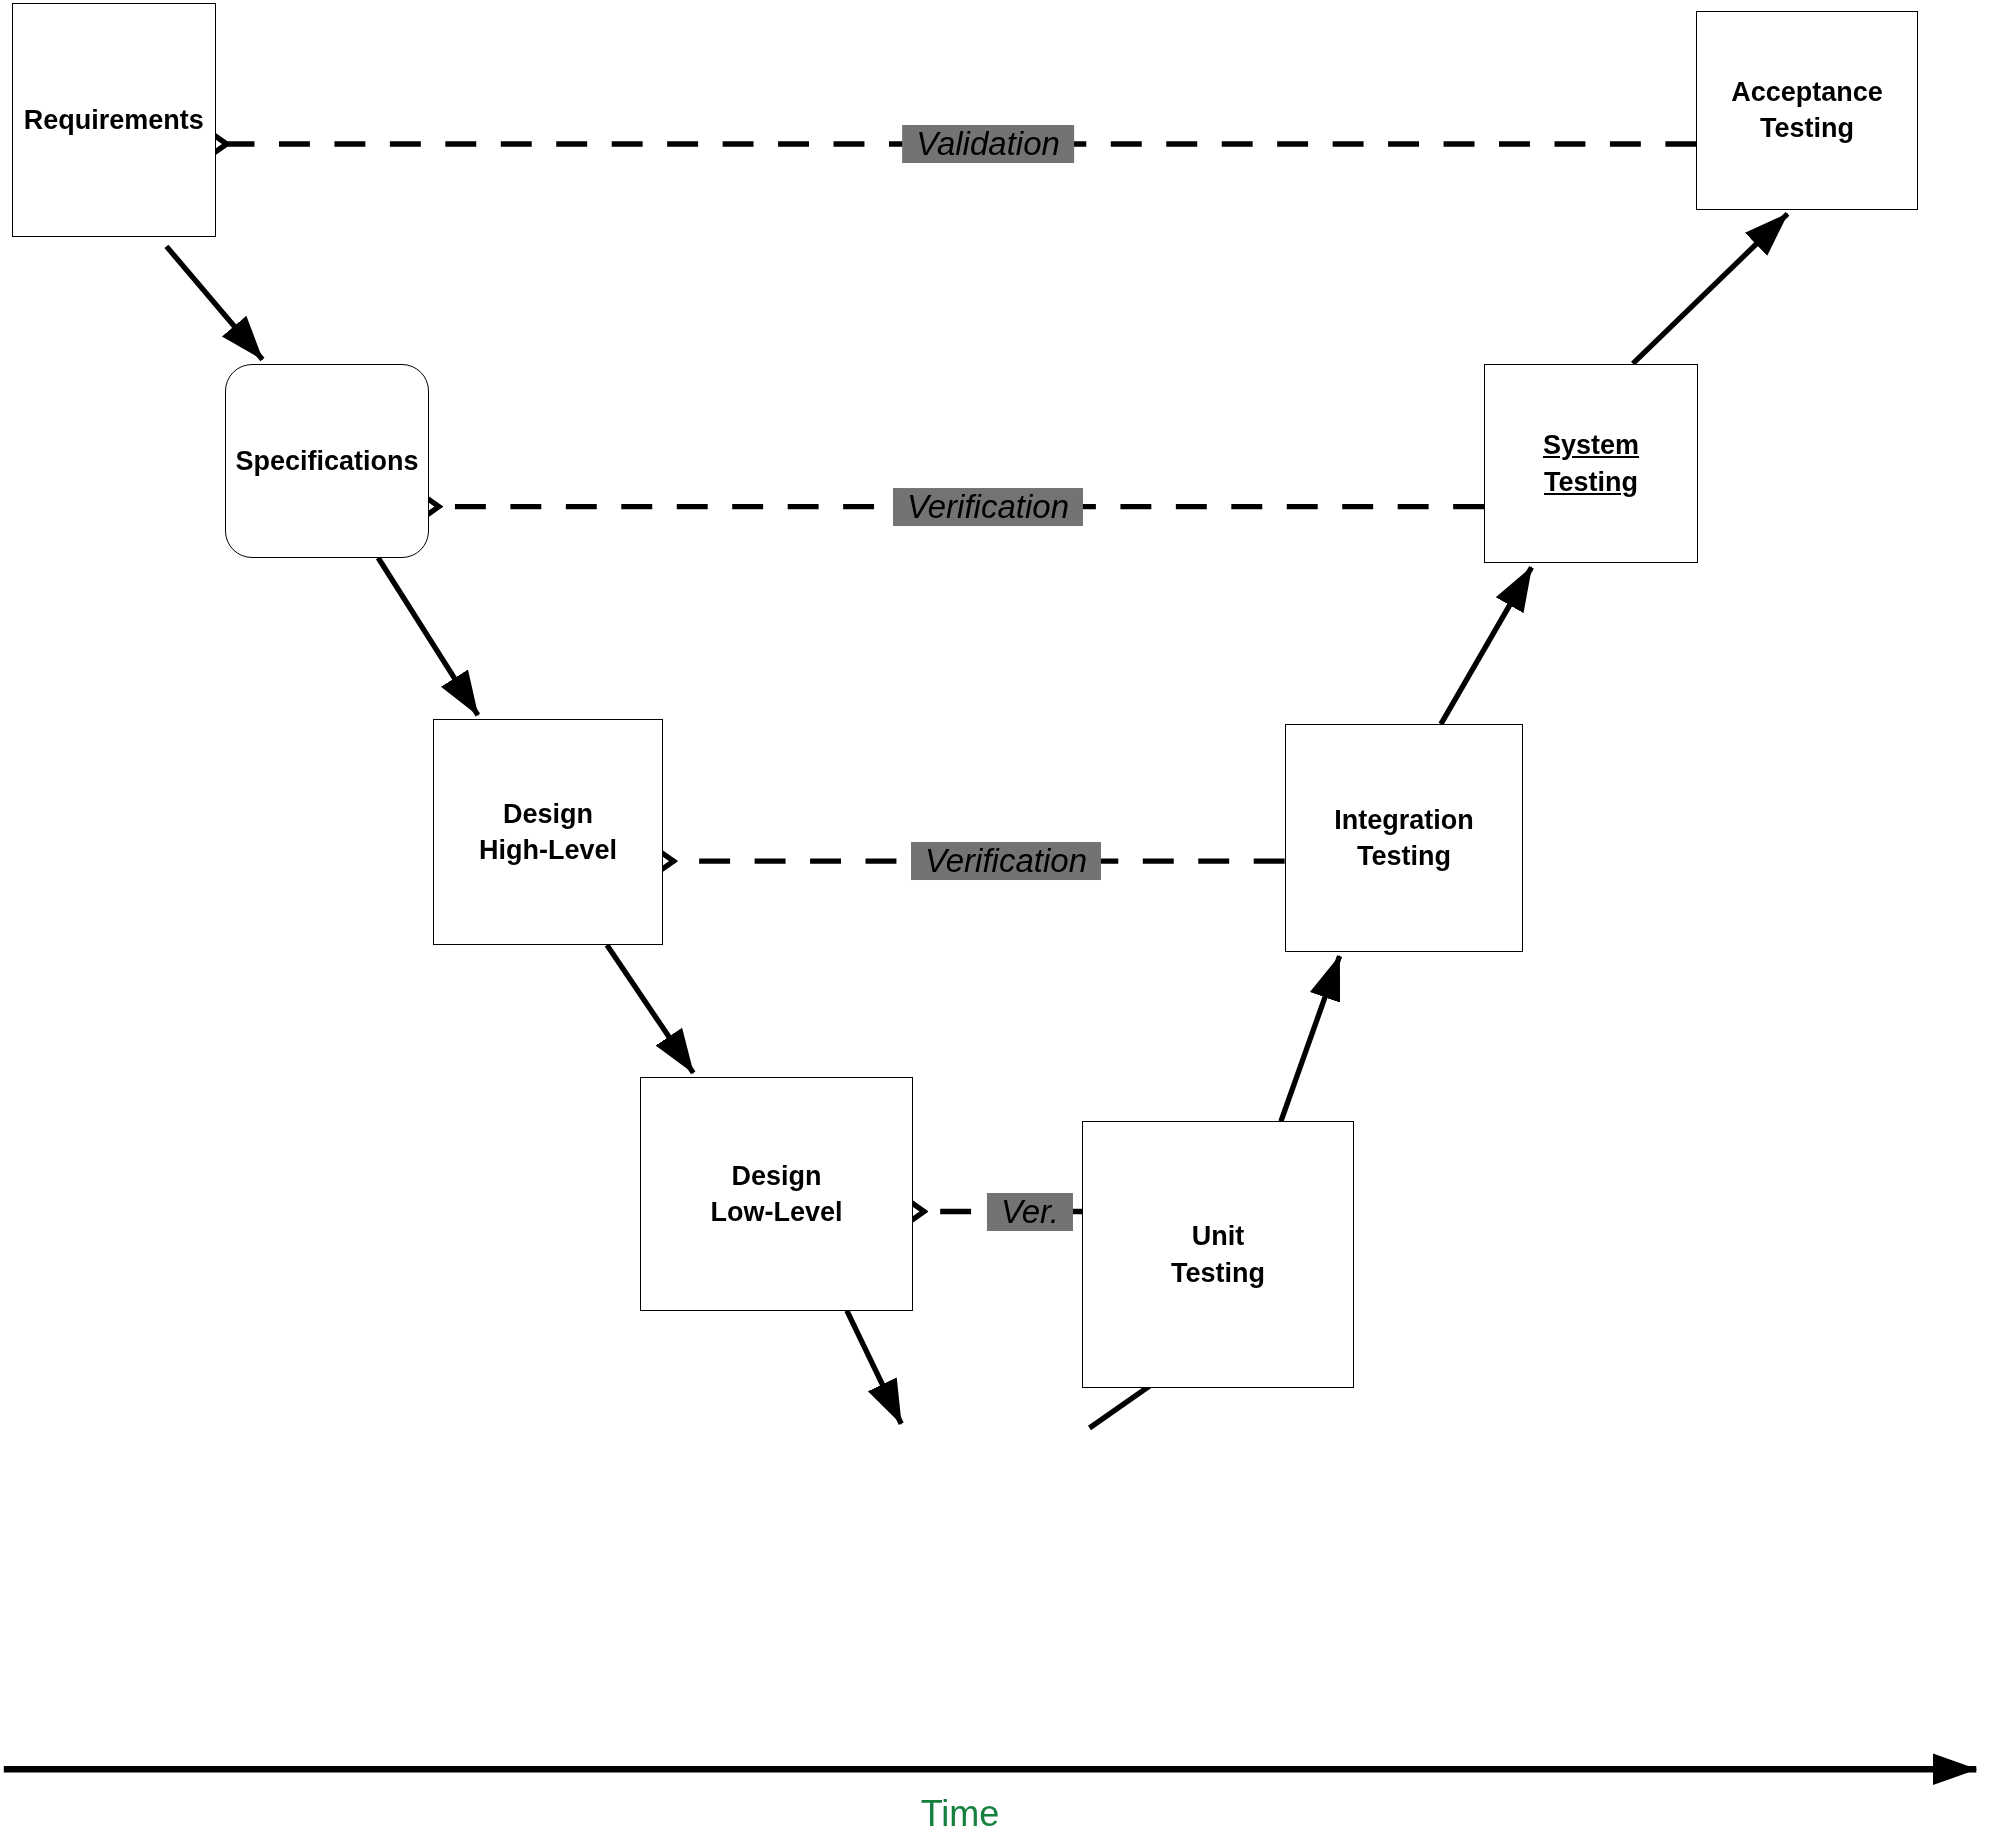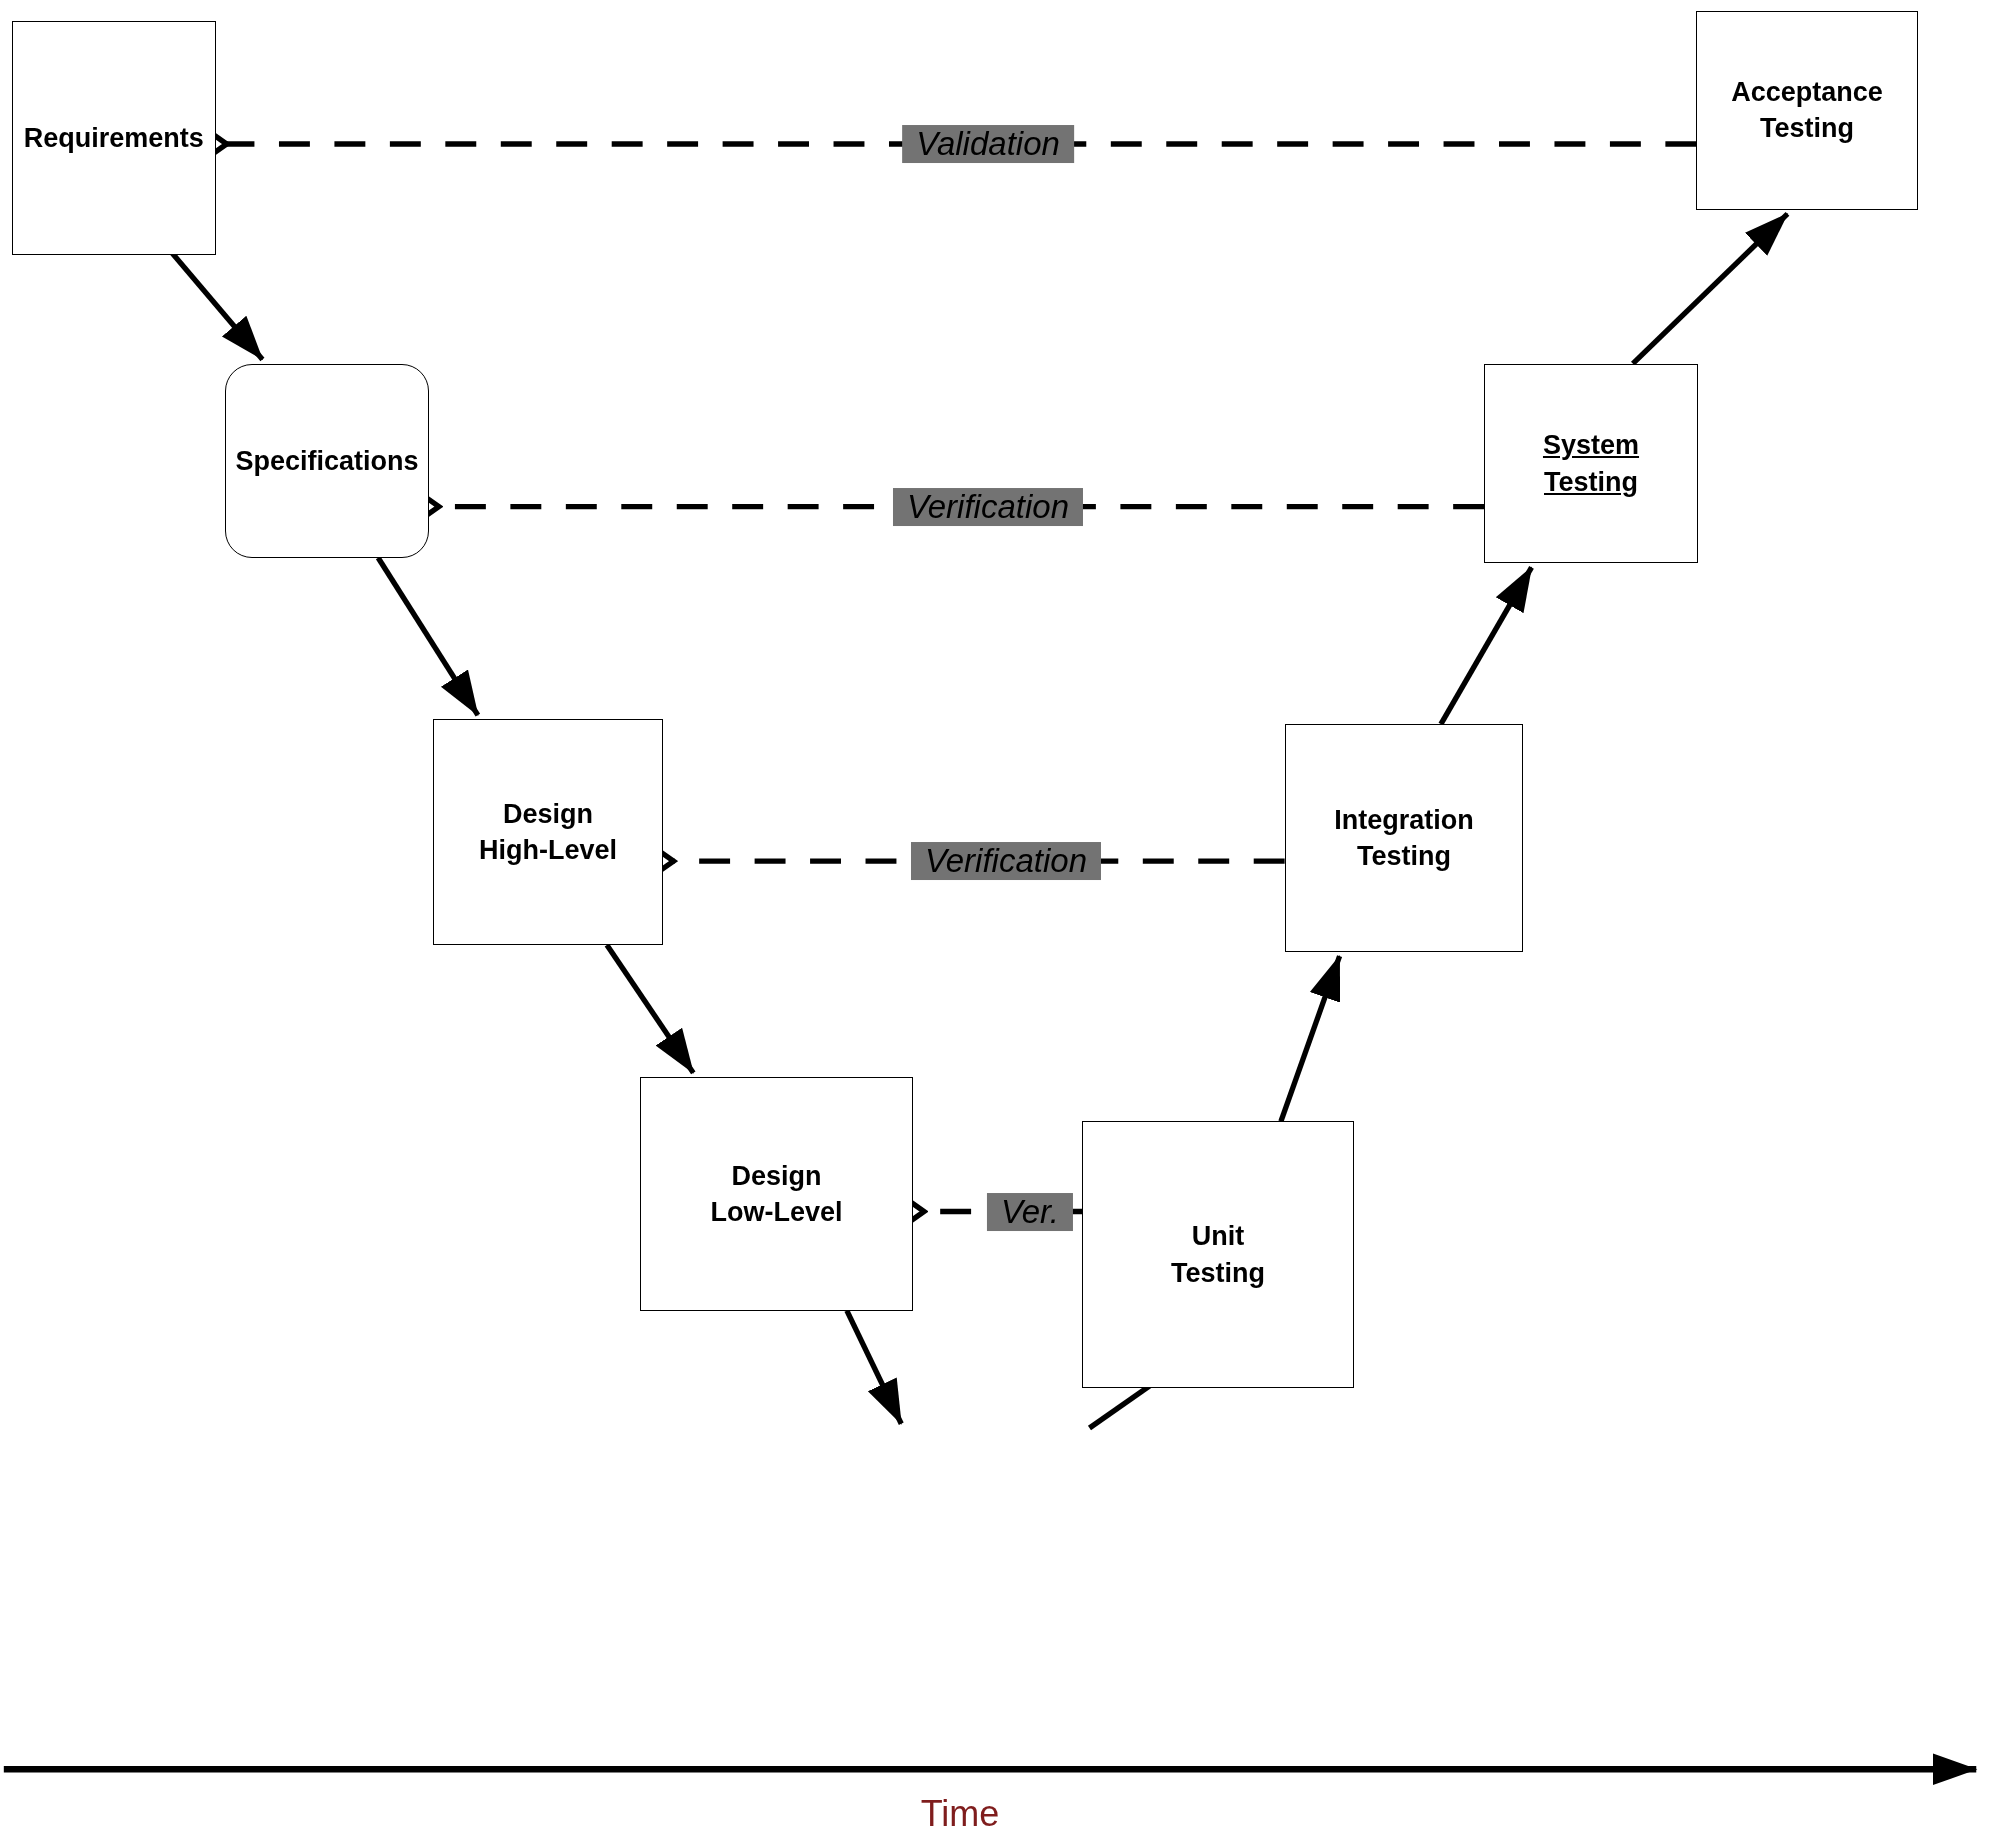--- a/index.html
+++ b/index.html
@@ -6,21 +6,21 @@
   #canvas{position:relative;background:#ffffff;overflow:hidden;
           font-family:"Liberation Sans",sans-serif;}
   #arrow-layer{position:absolute;left:0;top:0;}
   .box{position:absolute;box-sizing:border-box;border:1.6px solid #000;background:#fff;
        display:flex;align-items:center;justify-content:center;text-align:center;
        font:700 27px/1.35 "Liberation Sans",sans-serif;color:#000;white-space:pre-line;}
   .conn-label{position:absolute;transform:translate(-50%,-50%);background:#737373;
        padding:0 14px;font:italic 400 33px/1.15 "Liberation Sans",sans-serif;color:#000;
        white-space:nowrap;margin-left:32px;}
   #time-label{position:absolute;transform:translateX(-50%);
-       font:400 36px/1.2 "Liberation Sans",sans-serif;color:#7f1d1d;}
+       font:400 36px/1.2 "Liberation Sans",sans-serif;color:#15803d;}
 </style>
 </head>
 <body>
 
 <div id="canvas" style="width: 1995px; height: 1845px;">
   <div id="time-label" style="left: 960px; top: 1792px;">Time</div>
 <svg id="arrow-layer" width="1995" height="1845" viewBox="0 0 3741 3460">
       <defs>
         <marker id="mSolid" markerUnits="userSpaceOnUse" markerWidth="100" markerHeight="80" refX="82" refY="36" orient="auto">
           <path d="M0,6 L84,36 L0,66 Z" fill="#000000"></path>
@@ -36,21 +36,21 @@
       <line x1="312" y1="462" x2="492" y2="674" stroke="#000000" stroke-width="10" marker-end="url(#mSolid)"></line>
       <line x1="709" y1="1046" x2="896" y2="1341" stroke="#000000" stroke-width="10" marker-end="url(#mSolid)"></line>
       <line x1="1138" y1="1772" x2="1300" y2="2012" stroke="#000000" stroke-width="10" marker-end="url(#mSolid)"></line>
       <line x1="1588" y1="2458" x2="1690" y2="2670" stroke="#000000" stroke-width="10" marker-end="url(#mSolid)"></line>
       <line x1="2043" y1="2678" x2="2253" y2="2531" stroke="#000000" stroke-width="10" marker-end="url(#mSolid)"></line>
       <line x1="2402" y1="2103" x2="2512" y2="1793" stroke="#000000" stroke-width="10" marker-end="url(#mSolid)"></line>
       <line x1="2702" y1="1358" x2="2872" y2="1064" stroke="#000000" stroke-width="10" marker-end="url(#mSolid)"></line>
       <line x1="3062" y1="682" x2="3352" y2="401" stroke="#000000" stroke-width="10" marker-end="url(#mSolid)"></line>
       <line x1="7" y1="3318" x2="3706" y2="3318" stroke="#000000" stroke-width="12" marker-end="url(#mSolid)"></line>
     </svg>
-    <div class="box" style="left: 11.7px; top: 21px; width: 204px; height: 234px;"><span>Requirements</span></div>
+    <div class="box" style="left: 11.7px; top: 3px; width: 204px; height: 234px;"><span>Requirements</span></div>
     <div class="box" style="left: 1696px; top: 10.7px; width: 222px; height: 199px;"><span>Acceptance
 Testing</span></div>
     <div class="box" style="left: 225px; top: 364px; width: 204px; height: 194px; border-radius: 27px;"><span>Specifications</span></div>
     <div class="box" style="left: 1484px; top: 364px; width: 214px; height: 199px; text-decoration: underline;"><span>System
 Testing</span></div>
     <div class="box" style="left: 433px; top: 719px; width: 230px; height: 226px;"><span>Design
 High-Level</span></div>
     <div class="box" style="left: 1285px; top: 724px; width: 238px; height: 228px;"><span>Integration
 Testing</span></div>
     <div class="box" style="left: 640px; top: 1077px; width: 273px; height: 234px;"><span>Design

